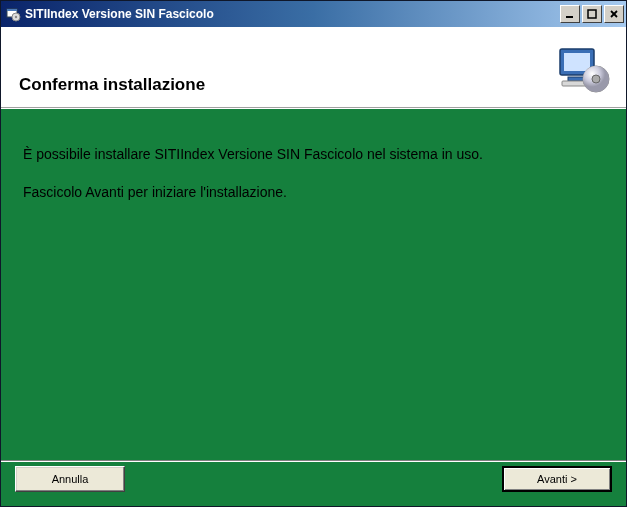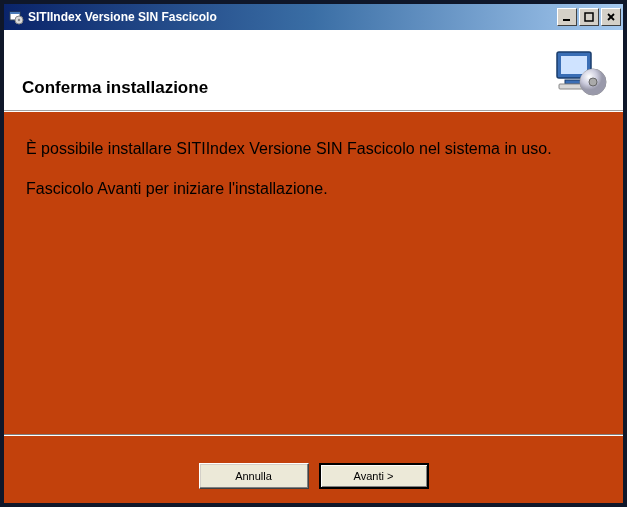--- a/index.html
+++ b/index.html
@@ -7,22 +7,22 @@
       font-family: Tahoma, Arial, sans-serif;
       font-size: 11px;
       background: #ece9d8;
       width: 627px;
       height: 507px;
       overflow: hidden;
     }
     .window {
       width: 627px;
       height: 507px;
-      border: 4px solid #0f172a;
-      background: #c2410c;
+      border: 1px solid #0f172a;
+      background: #15803d;
       display: flex;
       flex-direction: column;
     }
     .titlebar {
       height: 26px;
       background: linear-gradient(to right, #0a246a, #3a6ea5, #a6caf0);
       display: flex;
       align-items: center;
       padding: 0 2px 0 4px;
       color: #fff;
@@ -73,30 +73,30 @@
       height: 50px;
       flex-shrink: 0;
     }
     .divider {
       height: 1px;
       background: #808080;
       border-bottom: 1px solid #fff;
     }
     .content {
       flex: 1;
-      padding: 26px 22px;
+      padding: 36px 22px;
       color: #000;
-      font-size: 16px;
+      font-size: 14px;
       line-height: 1.4;
     }
     .content p { margin-bottom: 18px; }
     .button-row {
-      padding: 27px 14px 14px;
+      padding: 4px 14px 14px;
       display: flex;
-      justify-content: center;
+      justify-content: space-between;
       gap: 10px;
       border-top: 1px solid #fff;
     }
     .button-row-sep {
       height: 1px;
       background: #808080;
     }
     .btn {
       min-width: 110px;
       height: 26px;

